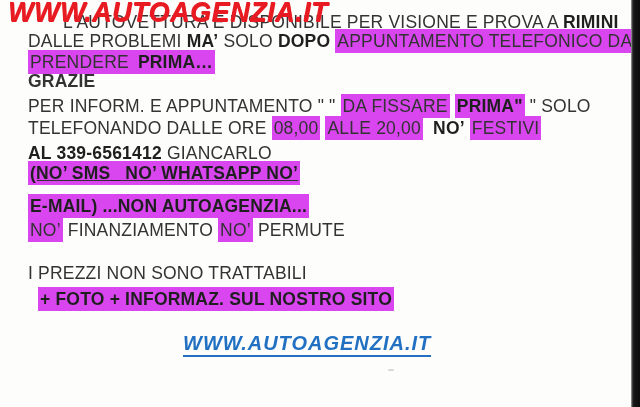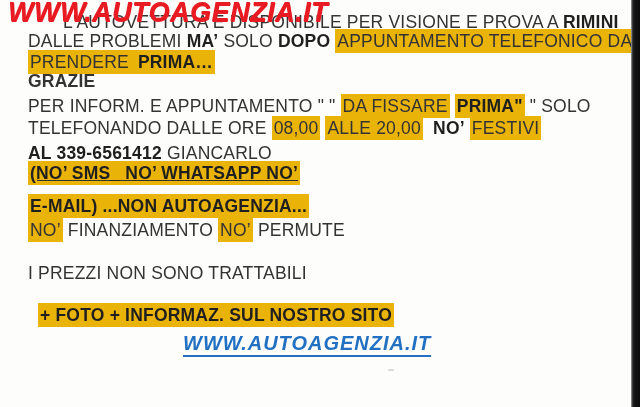--- a/index.html
+++ b/index.html
@@ -9,21 +9,21 @@
     font-family:"Liberation Sans","DejaVu Sans",sans-serif;
   }
   .page{position:absolute;inset:0;background:#fdfdfc;}
   .line{
     position:absolute;left:28px;white-space:pre;
     font-size:17.5px;line-height:22px;color:#333;
     letter-spacing:0.2px;
   }
   .line .seg{padding:1px 0;}
   .line .b{font-weight:bold;color:#1f1f1f;}
-  .line .h{background:#eab308;padding:2px 2px;}
+  .line .h{background:#d946ef;padding:2px 2px;}
   .red-stamp{
     position:absolute;left:8px;top:-3px;
     font-size:27px;font-weight:bold;font-style:italic;
     color:#e81b22;letter-spacing:0.5px;white-space:pre;
     text-shadow:0.6px 0.6px 0 #e81b22;
   }
   .site-link{
     position:absolute;left:183px;top:332px;
     font-size:20px;font-weight:bold;font-style:italic;
     color:#2170c2;text-decoration:none;
@@ -49,21 +49,21 @@
       <div class="line" style="top: 30px;"><span class="seg">DALLE PROBLEMI </span><span class="seg b">MA’</span><span class="seg"> SOLO </span><span class="seg b">DOPO</span><span class="seg"> </span><span class="seg h">APPUNTAMENTO TELEFONICO DA</span></div>
       <div class="line" style="top: 51px;"><span class="seg h">PRENDERE </span><span class="seg b h">PRIMA…</span></div>
       <div class="line" style="top: 70px; font-weight: bold;"><span class="seg">GRAZIE</span></div>
       <div class="line" style="top: 95px;"><span class="seg">PER INFORM. E APPUNTAMENTO " " </span><span class="seg h">DA FISSARE</span><span class="seg"> </span><span class="seg b h">PRIMA"</span><span class="seg"> " SOLO</span></div>
       <div class="line" style="top: 117px;"><span class="seg">TELEFONANDO DALLE ORE </span><span class="seg h">08,00</span><span class="seg"> </span><span class="seg h">ALLE 20,00</span><span class="seg">  </span><span class="seg b">NO’</span><span class="seg"> </span><span class="seg h">FESTIVI</span></div>
       <div class="line" style="top: 142px;"><span class="seg b">AL 339-6561412</span><span class="seg"> GIANCARLO</span></div>
       <div class="line" style="top: 162px; text-decoration: underline;"><span class="seg b h">(NO’ SMS_ NO’ WHATSAPP NO’</span></div>
       <div class="line" style="top: 195px;"><span class="seg b h">E-MAIL) ...NON AUTOAGENZIA...</span></div>
       <div class="line" style="top: 219px;"><span class="seg h">NO’</span><span class="seg"> FINANZIAMENTO </span><span class="seg h">NO’</span><span class="seg"> PERMUTE</span></div>
       <div class="line" style="top: 262px;"><span class="seg">I PREZZI NON SONO TRATTABILI</span></div>
-      <div class="line" style="top: 304px; padding-left: 10px;"><span class="seg b h">+ FOTO + INFORMAZ. SUL NOSTRO SITO</span></div>
+      <div class="line" style="top: 288px; padding-left: 10px;"><span class="seg b h">+ FOTO + INFORMAZ. SUL NOSTRO SITO</span></div>
     </div>
 
   <div class="red-stamp">WWW.AUTOAGENZIA.IT</div>
 
   <a class="site-link" href="#">WWW.AUTOAGENZIA.IT</a>
 
   <div class="scan-speck"></div>
   <div class="scan-edge"></div>
 </div>
 

